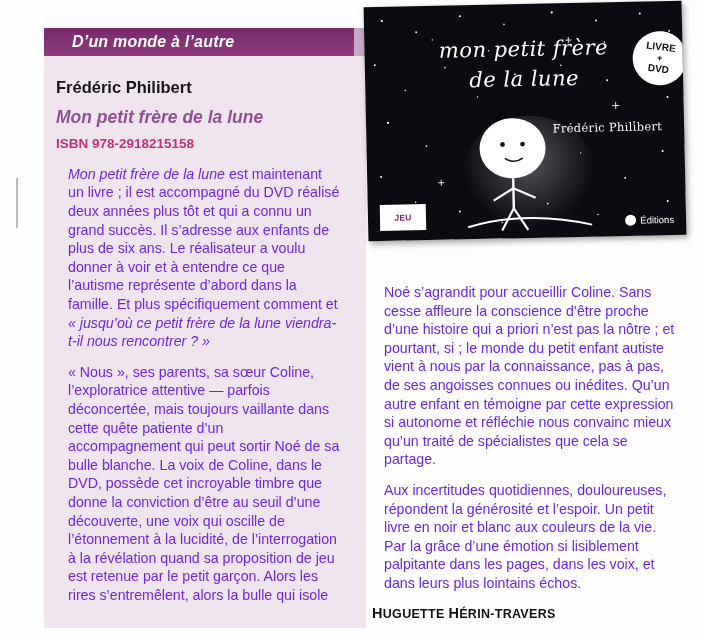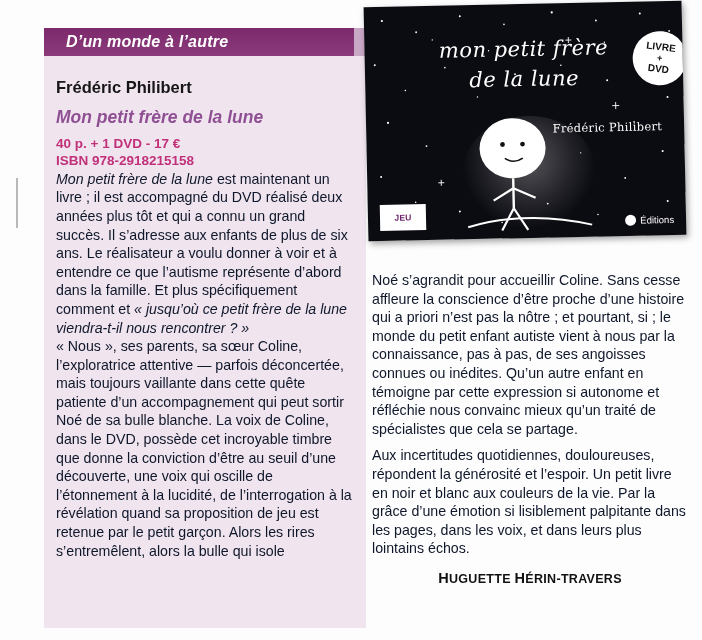--- a/index.html
+++ b/index.html
@@ -41,21 +41,21 @@
     height: 28px;
     background: #7d2d6e;
     background: linear-gradient(180deg,#7c2a6c 0%, #8b3a7a 100%);
   }
   .header-band .rubric {
     color: #ffffff;
     font-size: 16px;
     font-weight: bold;
     font-style: italic;
     line-height: 28px;
-    padding-left: 22px;
+    padding-left: 28px;
     letter-spacing: .2px;
     white-space: nowrap;
   }
   
   .header-tail {
     position: absolute;
     left: 354px;
     top: 28px;
     width: 12px;
     height: 28px;
@@ -98,37 +98,37 @@
     font-weight: bold;
     color: #c0317a;
     margin: 0;
     line-height: 1.25;
   }
   .isbn { }
 
   .body-text {
     font-size: 14.2px;
     line-height: 1.31;
-    color: #0f172a;
+    color: #6d28d9;
     text-align: left;
-    margin: 0;
+    margin: 12px;
   }
   .body-text em { font-style: italic; }
 
   
   .col-right {
     position: absolute;
     left: 372px;
     top: 271px;
     width: 316px;
   }
   .col-right .body-text { font-size: 14.2px; line-height: 1.31; }
   .signature {
     margin-top: 12px;
-    text-align: center;
+    text-align: left;
     font-size: 12.5px;
     font-weight: bold;
     letter-spacing: .3px;
     color: #111;
   }
   .signature .sc { font-size: 14.5px; }
 
   
   .cover-wrap {
     position: absolute;
@@ -243,21 +243,20 @@
   <div class="header-band">
     <div class="rubric">D’un monde à l’autre</div>
   </div>
   <div class="header-tail"></div>
 
   <div class="panel"></div>
 
   <div class="col-left">
     <p class="author">Frédéric Philibert</p>
     <p class="title">Mon petit frère de la lune</p>
-    <p class="price">40 p. + 1 DVD - 17 €</p>
     <p class="isbn">ISBN 978-2918215158</p>
 
     <p class="body-text">
       <em>Mon petit frère de la lune</em><span> est maintenant un livre ; il est accompagné du DVD réalisé deux années plus tôt et qui a connu un grand succès. Il s’adresse aux enfants de plus de six ans. Le réalisateur a voulu donner à voir et à entendre ce que l’autisme représente d’abord dans la famille. Et plus spécifiquement comment et </span><em>« jusqu’où ce petit frère de la lune viendra-t-il nous rencontrer ? »</em>
     </p>
     <p class="body-text">« Nous », ses parents, sa sœur Coline, l’exploratrice attentive — parfois déconcertée, mais toujours vaillante dans cette quête patiente d’un accompagnement qui peut sortir Noé de sa bulle blanche. La voix de Coline, dans le DVD, possède cet incroyable timbre que donne la conviction d’être au seuil d’une découverte, une voix qui oscille de l’étonnement à la lucidité, de l’interrogation à la révélation quand sa proposition de jeu est retenue par le petit garçon. Alors les rires s’entremêlent, alors la bulle qui isole</p>
   </div>
 
   <div class="col-right">
     <p class="body-text">Noé s’agrandit pour accueillir Coline. Sans cesse affleure la conscience d’être proche d’une histoire qui a priori n’est pas la nôtre ; et pourtant, si ; le monde du petit enfant autiste vient à nous par la connaissance, pas à pas, de ses angoisses connues ou inédites. Qu’un autre enfant en témoigne par cette expression si autonome et réfléchie nous convainc mieux qu’un traité de spécialistes que cela se partage.</p>

